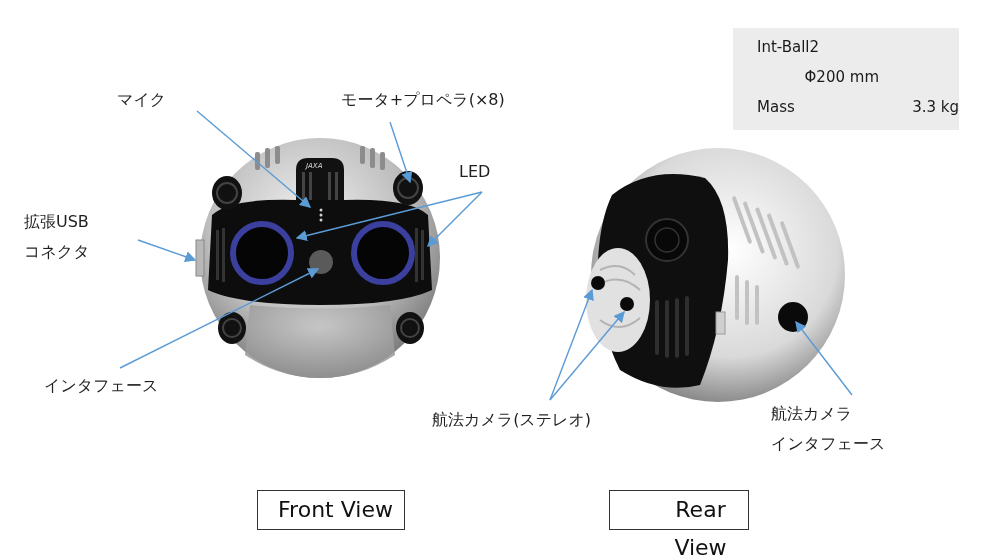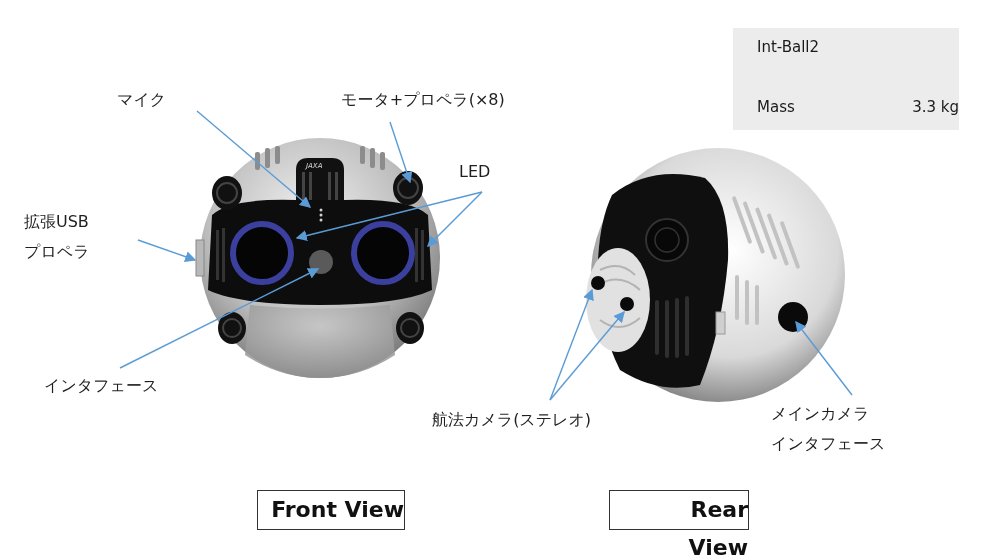--- a/index.html
+++ b/index.html
@@ -4,22 +4,22 @@
 <style>
   html, body { margin:0; padding:0; background:#ffffff; }
   body { width:1000px; height:560px; position:relative; overflow:hidden;
          font-family:"DejaVu Sans", "Liberation Sans", sans-serif; color:#1a1a1a; }
   .label { position:absolute; font-size:16px; line-height:28px; white-space:nowrap; color:#1f1f1f; letter-spacing:0px; }
   .spec { position:absolute; left:697px; top:28px; width:226px; height:102px; background:#ececec;
           font-size:15px; line-height:30px; padding:4px 0 0 24px; box-sizing:border-box;margin-left:36px; }
   .spec .row { display:flex; height:30px; }
   .spec .k { width:80px; }
   .spec .v { width:122px; text-align:right; }
-  .viewbox { position:absolute; border:1.5px solid #333; background:#fff; font-weight:bold; font-size:22px;
-             line-height:38px; text-align:right; padding-left:9px; box-sizing:border-box; color:#111; }
+  .viewbox { position:absolute; border:1.5px solid #333; background:#fff; font-weight:normal; font-size:22px;
+             line-height:38px; text-align:center; padding-left:9px; box-sizing:border-box; color:#111; }
   svg.layer { position:absolute; left:0; top:0; }
 </style>
 </head>
 <body>
 
 <svg class="layer" width="1000" height="560" viewBox="0 0 1000 560">
   <defs>
     <radialGradient id="gFront" cx="45%" cy="35%" r="70%">
       <stop offset="0%" stop-color="#f2f2f2"></stop>
       <stop offset="60%" stop-color="#bdbdbd"></stop>
@@ -151,32 +151,33 @@
 
     <line x1="852" y1="395" x2="796" y2="322" marker-end="url(#arr)"></line>
   </g>
 </svg>
 
 <div class="spec">
   <div class="row">
       <span>Int-Ball2</span>
     </div>
   <div class="row">
+    <span class="v">Φ200 mm</span>
   </div>
   <div class="row">
     <span class="k">Mass</span>
     <span class="v">3.3 kg</span>
   </div>
 </div>
 
 <div class="label" style="left:117px;top:86px;">マイク</div>
 <div class="label" style="left:341px;top:86px;">モータ+プロペラ(×8)</div>
 <div class="label" style="left:459px;top:158px;">LED</div>
 <div class="label" style="left:24px;top:208px;">拡張USB</div>
-<div class="label" style="left:24px;top:238px;">プロペラ</div>
+<div class="label" style="left:24px;top:238px;">コネクタ</div>
 <div class="label" style="left:44px;top:372px;">インタフェース</div>
 
 <div class="label" style="left:432px;top:406px;">航法カメラ(ステレオ)</div>
-<div class="label" style="left:771px;top:400px;">メインカメラ</div>
+<div class="label" style="left:771px;top:400px;">航法カメラ</div>
 <div class="label" style="left:771px;top:430px;">インタフェース</div>
 
 <div class="viewbox" style="left:257px;top:490px;width:148px;height:40px;">Front View</div>
 <div class="viewbox" style="left:609px;top:490px;width:140px;height:40px;padding-left:43px;">Rear View</div>
 
 </body></html>

